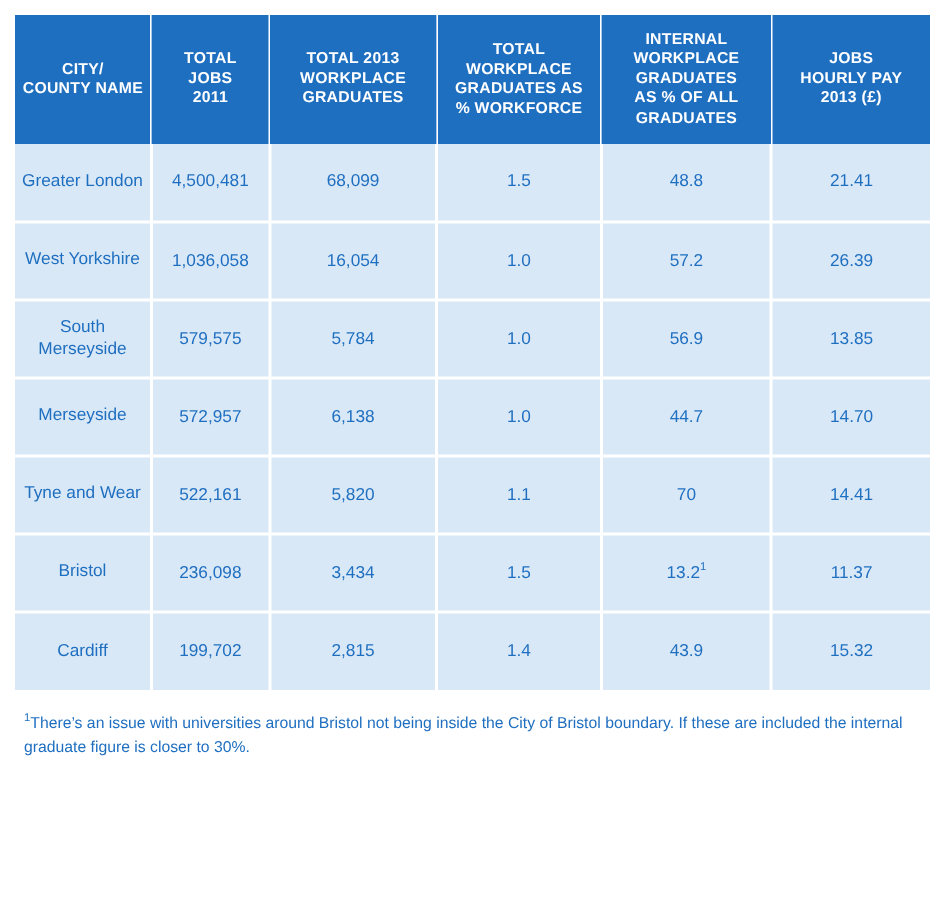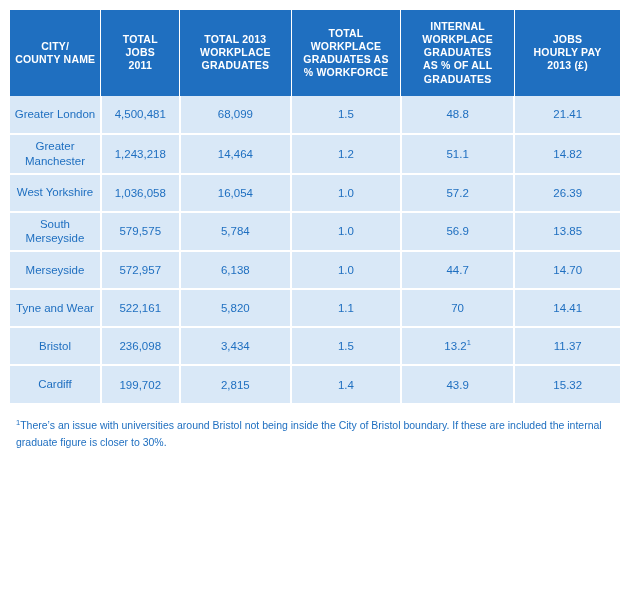--- a/index.html
+++ b/index.html
@@ -42,21 +42,21 @@
   }
   table.data-table th:last-child {
     border-right: none;
   }
   table.data-table td {
     background: #d9e8f7;
     color: #1f6fc0;
     font-size: 11.5px;
     text-align: center;
     vertical-align: middle;
-    height: 38px;
+    height: 52px;
     border-right: 2px solid #ffffff;
     border-bottom: 2px solid #ffffff;
     padding: 4px 3px;
     box-sizing: border-box;
   }
   table.data-table td:last-child {
     border-right: none;
   }
   table.data-table tbody tr:last-child td {
     border-bottom: none;
@@ -141,28 +141,20 @@
     <tbody>
       <tr>
         <td class="cell-name">Greater London</td>
         <td>4,500,481</td>
         <td>68,099</td>
         <td>1.5</td>
         <td>48.8</td>
         <td>21.41</td>
       </tr>
       <tr>
-        <td class="cell-name">Greater Manchester</td>
-        <td>1,243,218</td>
-        <td>14,464</td>
-        <td>1.2</td>
-        <td>51.1</td>
-        <td>14.82</td>
-      </tr>
-      <tr>
         <td class="cell-name">West Yorkshire</td>
         <td>1,036,058</td>
         <td>16,054</td>
         <td>1.0</td>
         <td>57.2</td>
         <td>26.39</td>
       </tr>
       <tr>
         <td class="cell-name">South Merseyside</td>
         <td>579,575</td>

